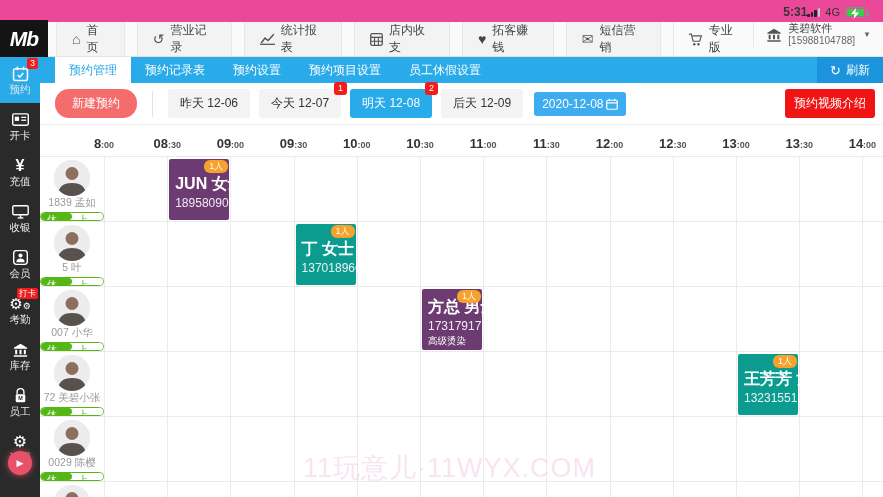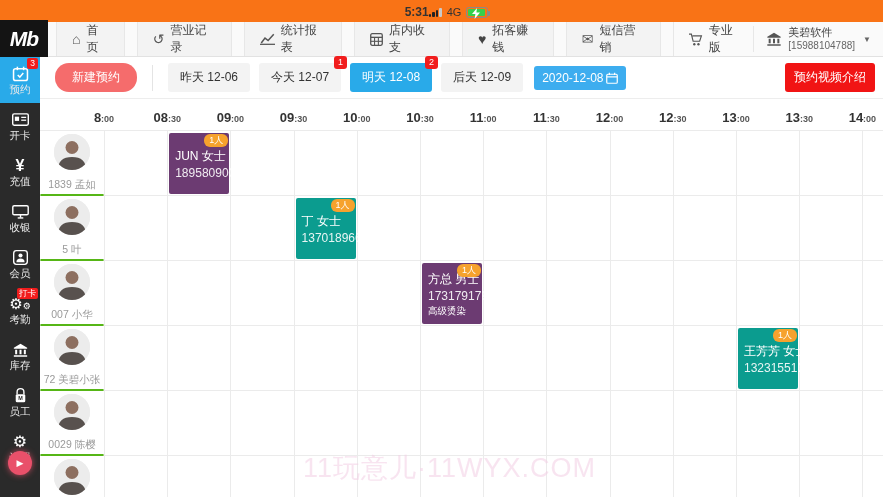--- a/index.html
+++ b/index.html
@@ -1,36 +1,36 @@
 <!DOCTYPE html>
 <html><head>
 <meta charset="utf-8">
 <style>
   *{margin:0;padding:0;box-sizing:border-box}
   html,body{width:883px;height:497px;overflow:hidden}
   body{font-family:"Liberation Sans",sans-serif;background:#fff;position:relative;color:#333}
 
   
-  .status-bar{height:22px;display:flex;justify-content:center;align-items:center;padding:2px 16px 0 26px;font-size:12px;font-weight:bold;background:#f97316}
+  .status-bar{height:22px;display:flex;justify-content:flex-end;align-items:center;padding:2px 16px 0 26px;font-size:12px;font-weight:bold;background:#ec4899}
   .status-right{display:flex;align-items:center;gap:5px}
   .sig{display:inline-flex;align-items:flex-end;gap:1px;height:10px}
   .sig i{display:block;width:2.5px;background:#222;border-radius:1px}
   .sig i:nth-child(1){height:3px}.sig i:nth-child(2){height:5px}.sig i:nth-child(3){height:7px}.sig i:nth-child(4){height:9px;background:#c9c9c9}
   .net-label{font-size:11px;font-weight:normal}
   .battery{position:relative;width:22px;height:11px;border:1px solid #8a8a8a;border-radius:2.5px;display:inline-block}
   .battery .bfill{position:absolute;left:1px;top:1px;bottom:1px;width:17px;background:#35d04b;border-radius:1px}
   .battery .btip{position:absolute;right:-3px;top:3px;width:2px;height:5px;background:#8a8a8a;border-radius:0 1px 1px 0}
   .battery svg{position:absolute;left:5px;top:0px;z-index:2}
 
   
   .logo{position:absolute;top:20px;left:0;width:48px;height:37px;background:#141414;color:#fff;display:flex;align-items:center;justify-content:center;font-size:21px;font-weight:bold;font-style:italic;z-index:6;letter-spacing:-1px}
   .nav-bar{height:35px;background:#fafafa;border-bottom:1px solid #e2e2e2;display:flex;align-items:stretch;padding-left:48px}
   .nav-items{display:flex;margin-left:8px}
   .nav-item{display:flex;align-items:center;gap:6px;padding:0 15px;margin-right:12px;background:#f3f3f3;border-left:1px solid #e7e7e7;border-right:1px solid #e7e7e7;font-size:12px;color:#444;cursor:pointer}
-  .nav-right{margin-left:auto;display:flex;align-items:center}
+  .nav-right{margin-left:auto;display:flex;align-items:flex-start}
   .plan{display:flex;align-items:center;gap:6px;padding:0 14px;border-left:1px solid #e7e7e7;font-size:12px;color:#444}
   .account{display:flex;align-items:center;gap:6px;padding:0 12px;border-left:1px solid #e7e7e7;font-size:11px;color:#444}
   .account .acct-lines{display:flex;flex-direction:column;line-height:1.2}
   .acct-id{font-size:10px;color:#666}
   .caret{font-size:8px;color:#666;margin-left:2px}
   .ico{display:inline-flex;align-items:center;justify-content:center}
   .ico .g{font-size:14px;line-height:1;color:#555}
 
   
   .sidebar{position:absolute;left:0;top:57px;bottom:0;width:40px;background:#2a2a2a;z-index:5;display:flex;flex-direction:column}
@@ -65,29 +65,29 @@
   .time-label{position:absolute;top:9px;transform:translateX(-50%);white-space:nowrap;color:#333}
   .time-label .th{font-size:13px;font-weight:bold}
   .time-label .tm{font-size:9px;color:#555;font-weight:bold}
 
   
   .schedule{position:relative;flex:1;overflow:hidden;background:#fff}
   .vlines{position:absolute;left:64px;top:0;right:0;bottom:0;background-image:repeating-linear-gradient(to right,#ebebeb 0px,#ebebeb 1px,transparent 1px,transparent 63.2px);pointer-events:none}
   .srow{height:65px;border-bottom:1px solid #ebebeb;position:relative}
   .emp-cell{width:64px;height:100%;display:flex;flex-direction:column;align-items:center;padding-top:3px;background:transparent}
   .avatar{width:36px;height:36px;border-radius:50%;background:#ececec;overflow:hidden;flex:none}
-  .emp-name{font-size:10.5px;color:#9a9a9a;margin-top:8px;white-space:nowrap}
+  .emp-name{font-size:10.5px;color:#9a9a9a;margin-top:0;white-space:nowrap}
   .toggle{display:flex;align-items:stretch;border:1px solid #56b616;border-radius:9px;overflow:hidden;height:16px;margin-top:2px;font-size:10px;line-height:14px;cursor:pointer}
   .toggle .rest{background:#56b616;color:#fff;padding:0 6px;border-radius:8px}
   .toggle .work{background:#fff;color:#56b616;padding:0 6px}
 
   .appt{position:absolute;width:60px;height:61px;border-radius:2px;color:#fff;padding:15px 5px 4px 6px;z-index:2;cursor:pointer}
   .appt.three{padding-top:8px}
   .appt-badge{position:absolute;top:1px;right:1px;background:#f6a22d;color:#fff;font-size:9px;line-height:13px;padding:0 5px;border-radius:6px}
-  .appt-name{font-size:12px;font-weight:normal;white-space:nowrap}
+  .appt-name{font-size:16px;font-weight:bold;white-space:nowrap}
   .appt-phone{font-size:12px;opacity:.9;margin-top:1px;white-space:nowrap}
   .appt-service{font-size:9.5px;margin-top:2px;white-space:nowrap}
 
   .watermark{position:absolute;left:16px;right:0;top:450px;text-align:center;font-size:27px;color:rgba(243,205,227,.55);letter-spacing:1px;pointer-events:none;z-index:3}
 </style>
 </head>
 <body>
 
 <div class="status-bar">
   <span>5:31</span>
@@ -264,20 +264,33 @@
         <span class="s-ico">
           <span class="g" style="font-size:16px">⚙</span>
         </span>
         <span class="s-label">设置</span>
       </div>
     </div>
   <div class="play-btn">▶</div>
 </div>
 
 <div class="main">
+  <div class="tab-bar">
+    <div style="display:flex" id="tabs">
+        <div class="tab active">预约管理</div>
+        <div class="tab">预约记录表</div>
+        <div class="tab">预约设置</div>
+        <div class="tab">预约项目设置</div>
+        <div class="tab">员工休假设置</div>
+      </div>
+    <div class="refresh-btn">
+      <span class="g">↻</span>
+      <span>刷新</span>
+    </div>
+  </div>
 
   <div class="toolbar">
     <button class="btn-new">新建预约</button>
     <span class="tdivider"></span>
     <span id="date-buttons" style="display:flex;align-items:center">
         <button class="date-btn"><span>昨天 12-06</span></button>
         <button class="date-btn"><span>今天 12-07</span><span class="dbadge">1</span></button>
         <button class="date-btn active"><span>明天 12-08</span><span class="dbadge">2</span></button>
         <button class="date-btn"><span>后天 12-09</span></button>
       </span>

